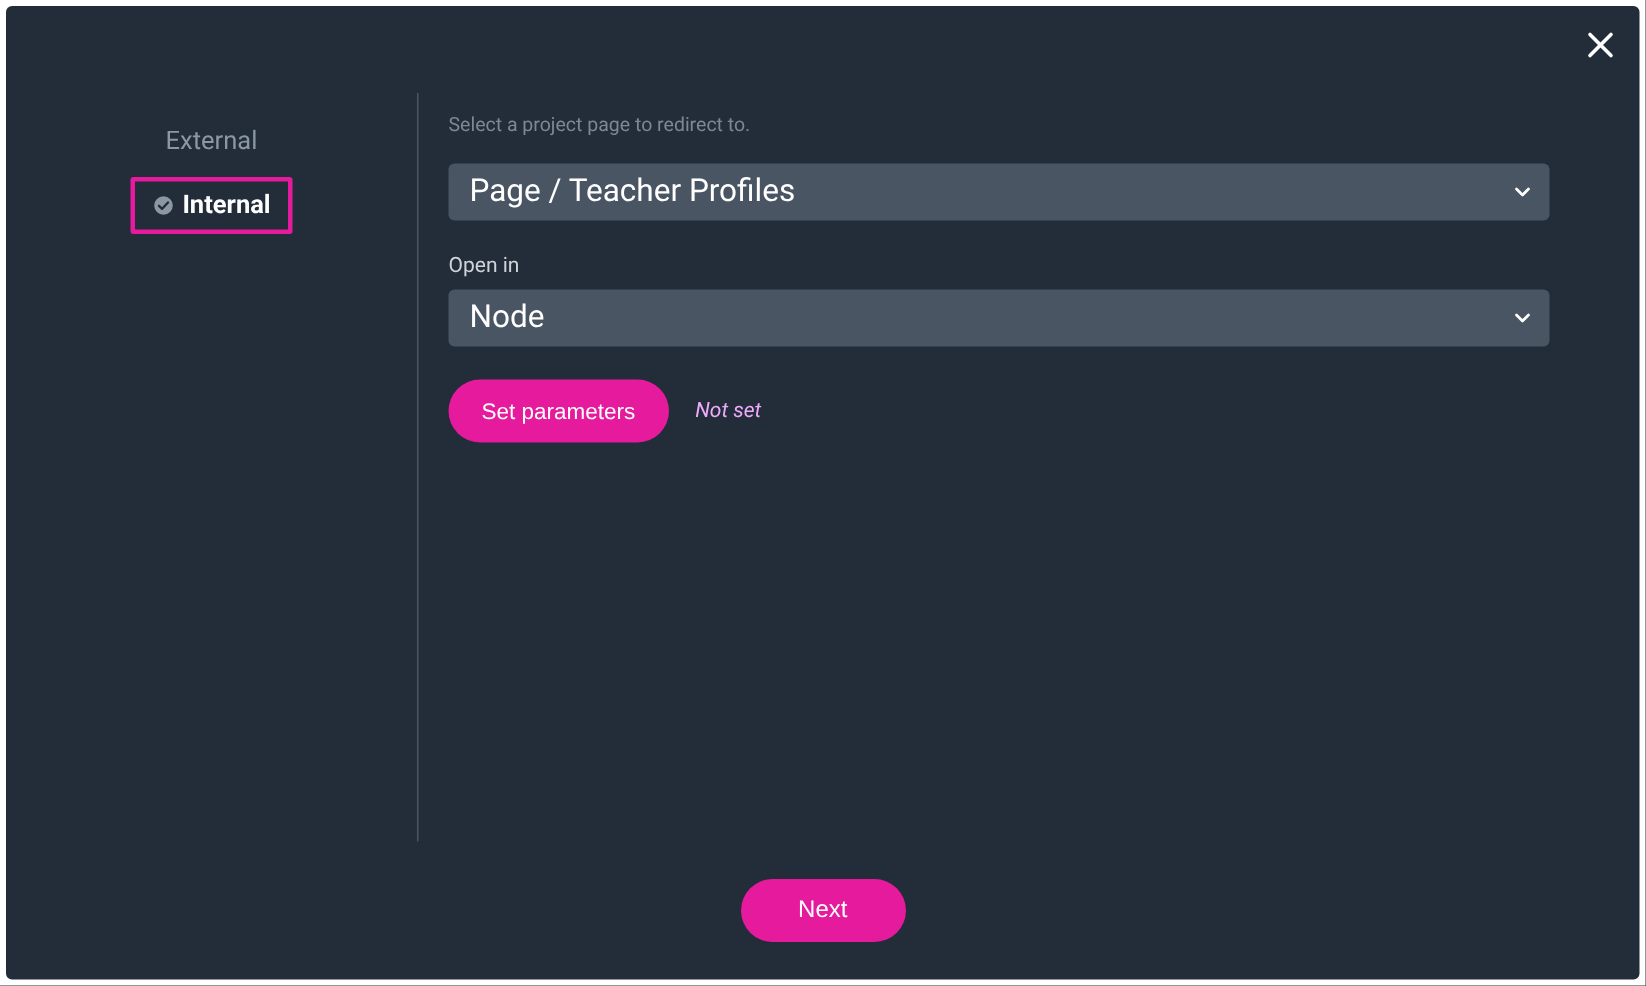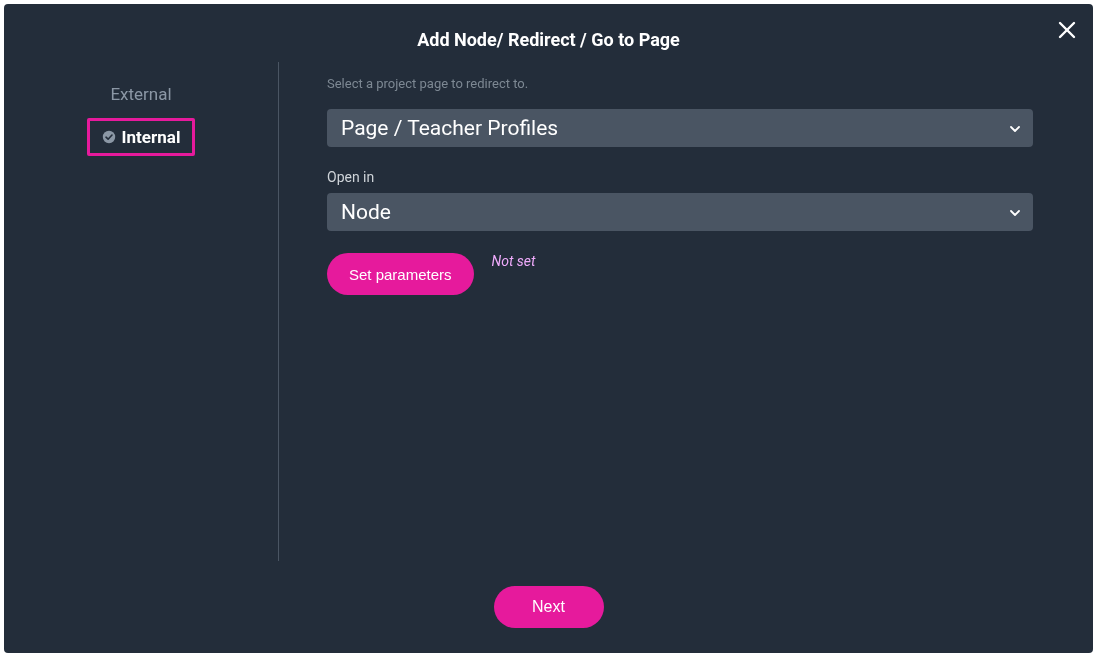--- a/index.html
+++ b/index.html
@@ -42,21 +42,20 @@
       cursor:pointer;
       color:#ffffff;
     }
     .body-area {
       position: absolute;
       top: 58px;
       left: 0;
       right: 0;
       bottom: 92px;
       display: flex;
-      gap: 28px;
     }
     .sidebar {
       width: 275px;
       padding-top: 18px;
       border-right: 1px solid #4a5563;
       display:flex;
       flex-direction:column;
       align-items:center;
       gap:10px;
     }
@@ -113,20 +112,21 @@
     }
     .chevron {
       position:absolute;
       right:12px;
       top:50%;
       transform:translateY(-50%);
       color:#ffffff;
     }
     .row-params {
       display:flex;
+      align-items:center;
       gap:18px;
       margin-top: 8px;
     }
     .pill-btn {
       background:#e61a9c;
       color:#ffffff;
       border:none;
       border-radius:999px;
       height:42px;
       padding: 0 22px;
@@ -151,21 +151,20 @@
       min-width:110px;
       height:42px;
       font-size:16px;
     }
   </style>
 </head>
 <body>
 
 <div class="modal">
 
-  <div class="modal-title">Add Node/ Redirect / Go to Page</div>
 
   <div class="close-btn">
     <svg width="18" height="18" viewBox="0 0 18 18" stroke="#ffffff" stroke-width="2.4" stroke-linecap="round">
       <line x1="2" y1="2" x2="16" y2="16"></line>
       <line x1="16" y1="2" x2="2" y2="16"></line>
     </svg>
   </div>
 
   <div class="body-area">
     <div class="sidebar">

